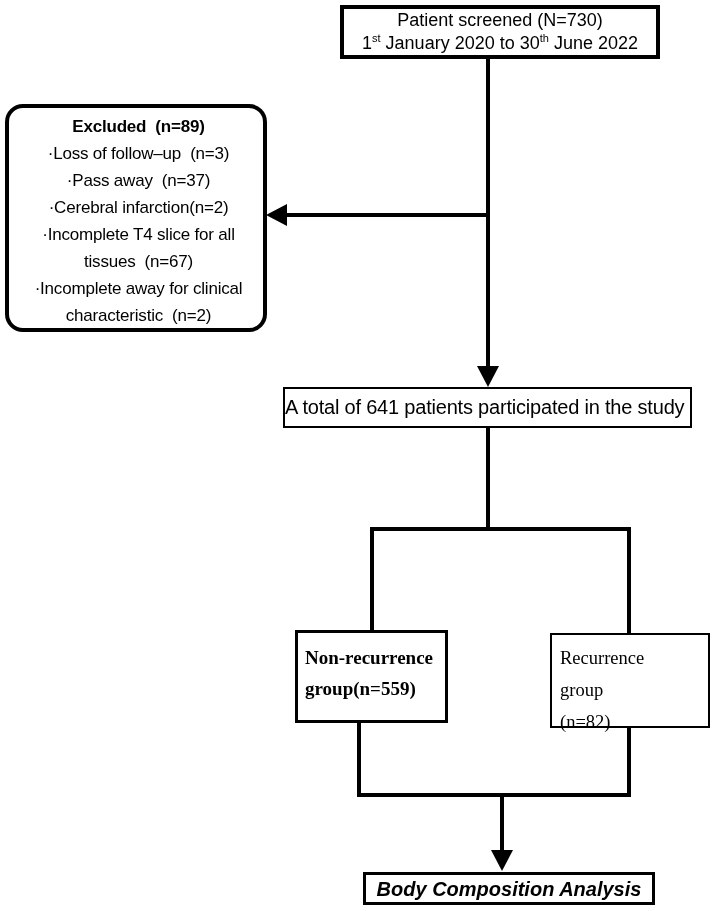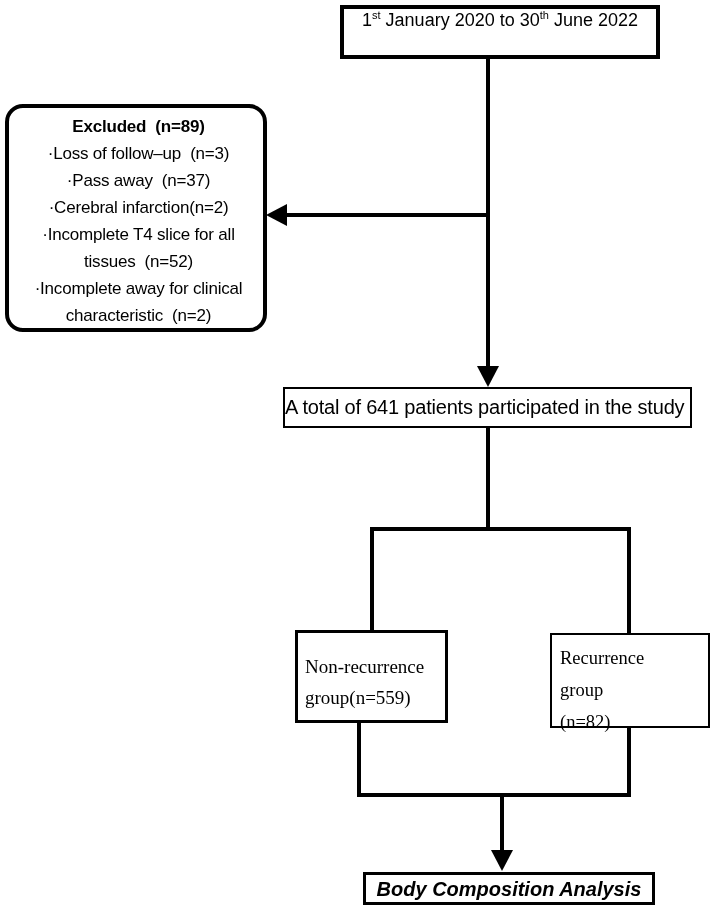--- a/index.html
+++ b/index.html
@@ -92,21 +92,22 @@
   
   .group-box {
     font-family: "Liberation Serif", "DejaVu Serif", serif;
     font-size: 19px;
     line-height: 31px;
     text-align: left;
   }
   .nonrec-box {
     left: 295px; top: 630px; width: 153px; height: 93px;
     border-width: 3px;
-    padding: 18px 0 0 7px;
+    padding: 9px 0 0 7px;
+    font-weight: bold;
   }
   .rec-box {
     left: 550px; top: 633px; width: 160px; height: 95px;
     border-width: 2px;
     font-size: 18.5px;
     line-height: 32px;
     padding: 7px 17px 0 8px;
   }
 
   
@@ -136,37 +137,38 @@
   <div class="line" style="left:370px; top:527px; width:4px; height:103px;"></div>
   <div class="line" style="left:627px; top:527px; width:4px; height:106px;"></div>
 
   <div class="line" style="left:357px; top:721px; width:4px; height:76px;"></div>
   <div class="line" style="left:627px; top:726px; width:4px; height:71px;"></div>
   <div class="line" style="left:357px; top:793px; width:274px; height:4px;"></div>
   <div class="line" style="left:500px; top:795px; width:4px; height:57px;"></div>
   <div class="arrowhead arrow-down" style="left:491px; top:850px;"></div>
 
   <div class="box patient-box">
+    <div>Patient screened (N=730)</div>
     <div><span>1</span><sup>st</sup><span> January 2020 to 30</span><sup>th</sup><span> June 2022</span></div>
   </div>
 
   <div class="box excluded-box">
     <div class="excluded-title xline">Excluded  (n=89)</div>
     <div>
       <div class="xline">·Loss of follow–up  (n=3)</div>
     </div>
     <div>
       <div class="xline">·Pass away  (n=37)</div>
     </div>
     <div>
       <div class="xline">·Cerebral infarction(n=2)</div>
     </div>
     <div>
       <div class="xline">·Incomplete T4 slice for all</div>
-      <div class="xline">tissues  (n=52)</div>
+      <div class="xline">tissues  (n=67)</div>
     </div>
     <div>
       <div class="xline">·Incomplete away for clinical</div>
       <div class="xline">characteristic  (n=2)</div>
     </div>
   </div>
 
   <div class="box total-box">
     <div>A total of 641 patients participated in the study</div>
   </div>

